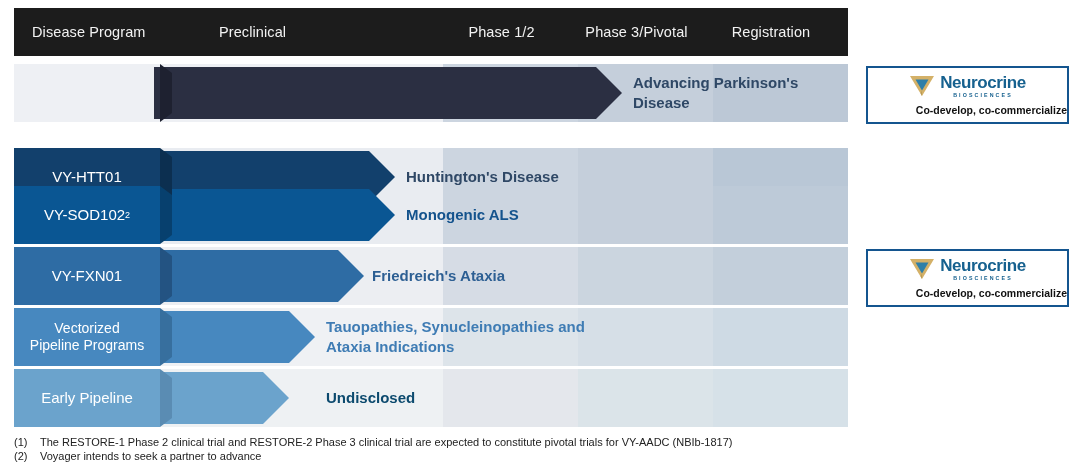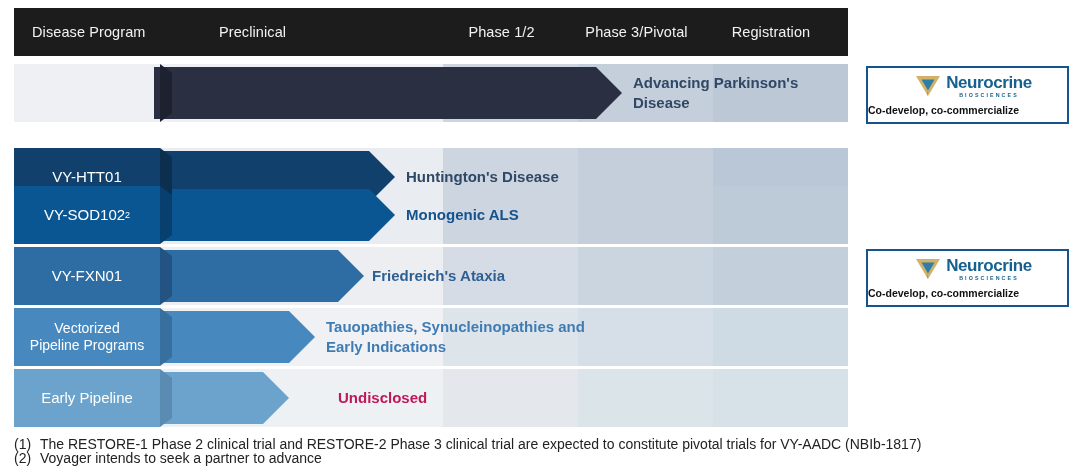--- a/index.html
+++ b/index.html
@@ -67,33 +67,33 @@
   }
 
   
   .nbox{
     position:absolute;width:203px;height:58px;
     border:2px solid #14558f;background:#ffffff;
     box-sizing:border-box;
   }
   .nlogo{
     position:absolute;left:0;top:5px;width:199px;height:26px;
-    display:flex;align-items:center;justify-content:center;gap:5px;margin-left:6px;
+    display:flex;align-items:center;justify-content:center;gap:5px;
   }
   .tri{width:26px;height:22px;flex:0 0 auto;}
   .wordmark{display:flex;flex-direction:column;align-items:center;line-height:1;}
   .wm1{font-size:17px;font-weight:bold;color:#16618f;letter-spacing:-.4px;}
   .wm2{font-size:5.3px;font-weight:bold;color:#16618f;letter-spacing:2.1px;margin-top:1.5px;}
   .ncap{
-    position:absolute;left:0;bottom:6px;width:199px;text-align:left;
+    position:absolute;left:0;bottom:6px;width:199px;text-align:right;
     font-size:10.5px;font-weight:bold;color:#111111;
   }
   
   .foot{
-    position:absolute;left:14px;font-size:14px;color:#222222;
+    position:absolute;left:14px;font-size:11px;color:#222222;
     white-space:nowrap;
   }
   .foot .num{display:inline-block;width:26px;}
 </style>
 </head>
 <body>
 
 <div id="chart">
 
   <div class="header-band">
@@ -159,34 +159,34 @@
   <div class="row" style="top:300px;">
     <div class="cell cell-pre" style="background:#eff1f4;"></div>
     <div class="cell cell-p12" style="background:#dde4ea;"></div>
     <div class="cell cell-p3" style="background:#d6dfe7;"></div>
     <div class="cell cell-reg" style="background:#cedae4;"></div>
     <div class="lblbox" style="background:#4788bf;font-size:14px;">
       <span><span>Vectorized</span><br><span>Pipeline Programs</span></span>
     </div>
     <div class="bevel" style="background:#376f9e;"></div>
     <div class="arrow" style="width:161px;background:#4788bf;clip-path:polygon(0 0, calc(100% - 26px) 0, 100% 50%, calc(100% - 26px) 100%, 0 100%);"></div>
-    <div class="ind" style="left:312px;width:262px;color:#3f7cb4;">Tauopathies, Synucleinopathies and Early Indications</div>
+    <div class="ind" style="left:312px;width:262px;color:#3f7cb4;">Tauopathies, Synucleinopathies and Ataxia Indications</div>
   </div>
 
   <div class="row" style="top:361px;padding-left:26px;">
     <div class="cell cell-pre" style="background:#eef1f3;"></div>
     <div class="cell cell-p12" style="background:#e4e7ec;"></div>
     <div class="cell cell-p3" style="background:#dbe4e9;"></div>
     <div class="cell cell-reg" style="background:#d6e1e8;"></div>
     <div class="lblbox" style="background:#6ba3cc;">
       <span>Early Pipeline</span>
     </div>
     <div class="bevel" style="background:#5a8cb3;"></div>
     <div class="arrow" style="width:135px;background:#6ba3cc;clip-path:polygon(0 0, calc(100% - 26px) 0, 100% 50%, calc(100% - 26px) 100%, 0 100%);"></div>
-    <div class="ind" style="left:324px;width:200px;color:#be185d;">Undisclosed</div>
+    <div class="ind" style="left:312px;width:200px;color:#0c4a6e;">Undisclosed</div>
   </div>
 </div>
 
 <div class="nbox" style="left:866px;top:66px;">
   <div class="nlogo">
     <svg class="tri" viewBox="0 0 26 22">
       <polygon points="1,1 25,1 13,21" fill="#d4b168"></polygon>
       <polygon points="6.5,4.5 19.5,4.5 13,15.5" fill="#2e7fa8"></polygon>
       <polygon points="13,15.5 13,21 11.6,18.6" fill="#b89a55"></polygon>
     </svg>

